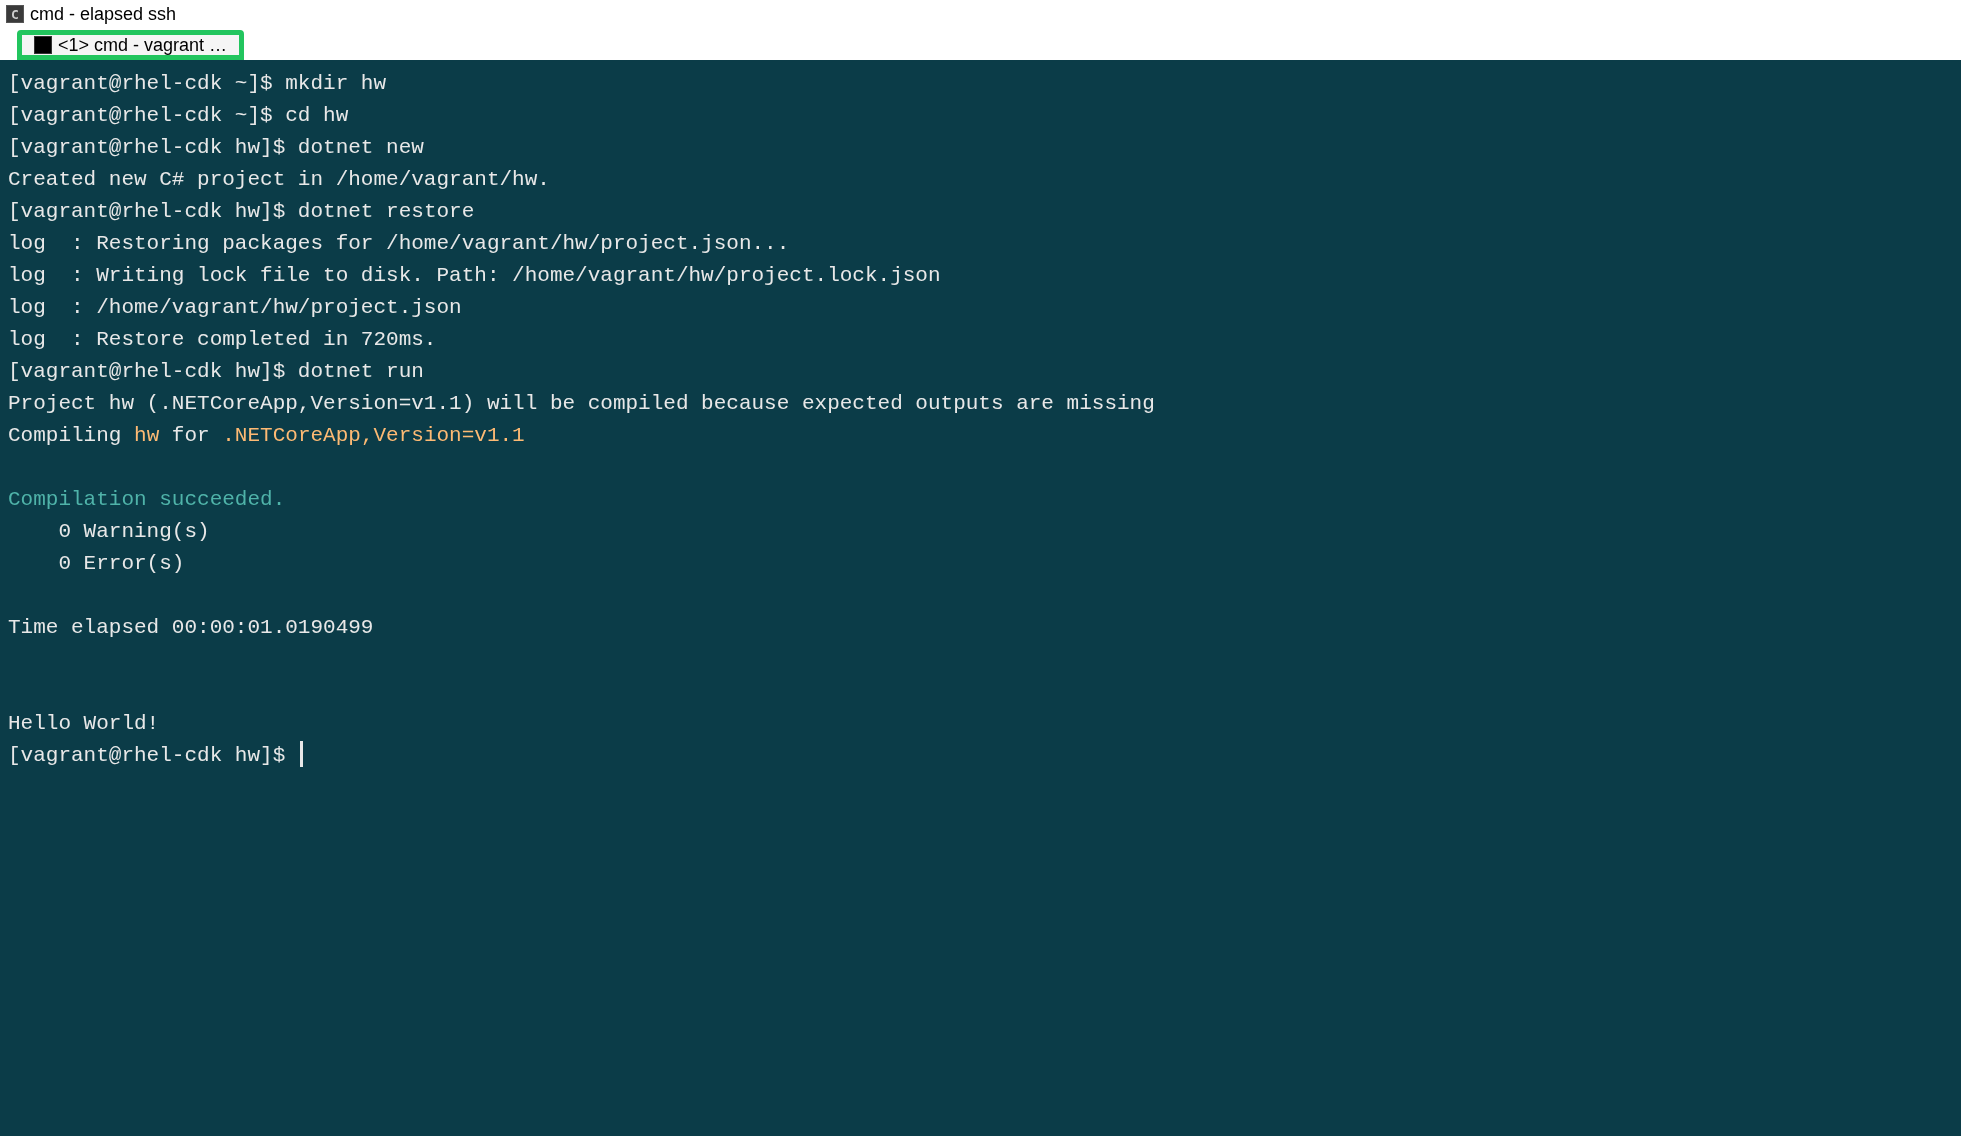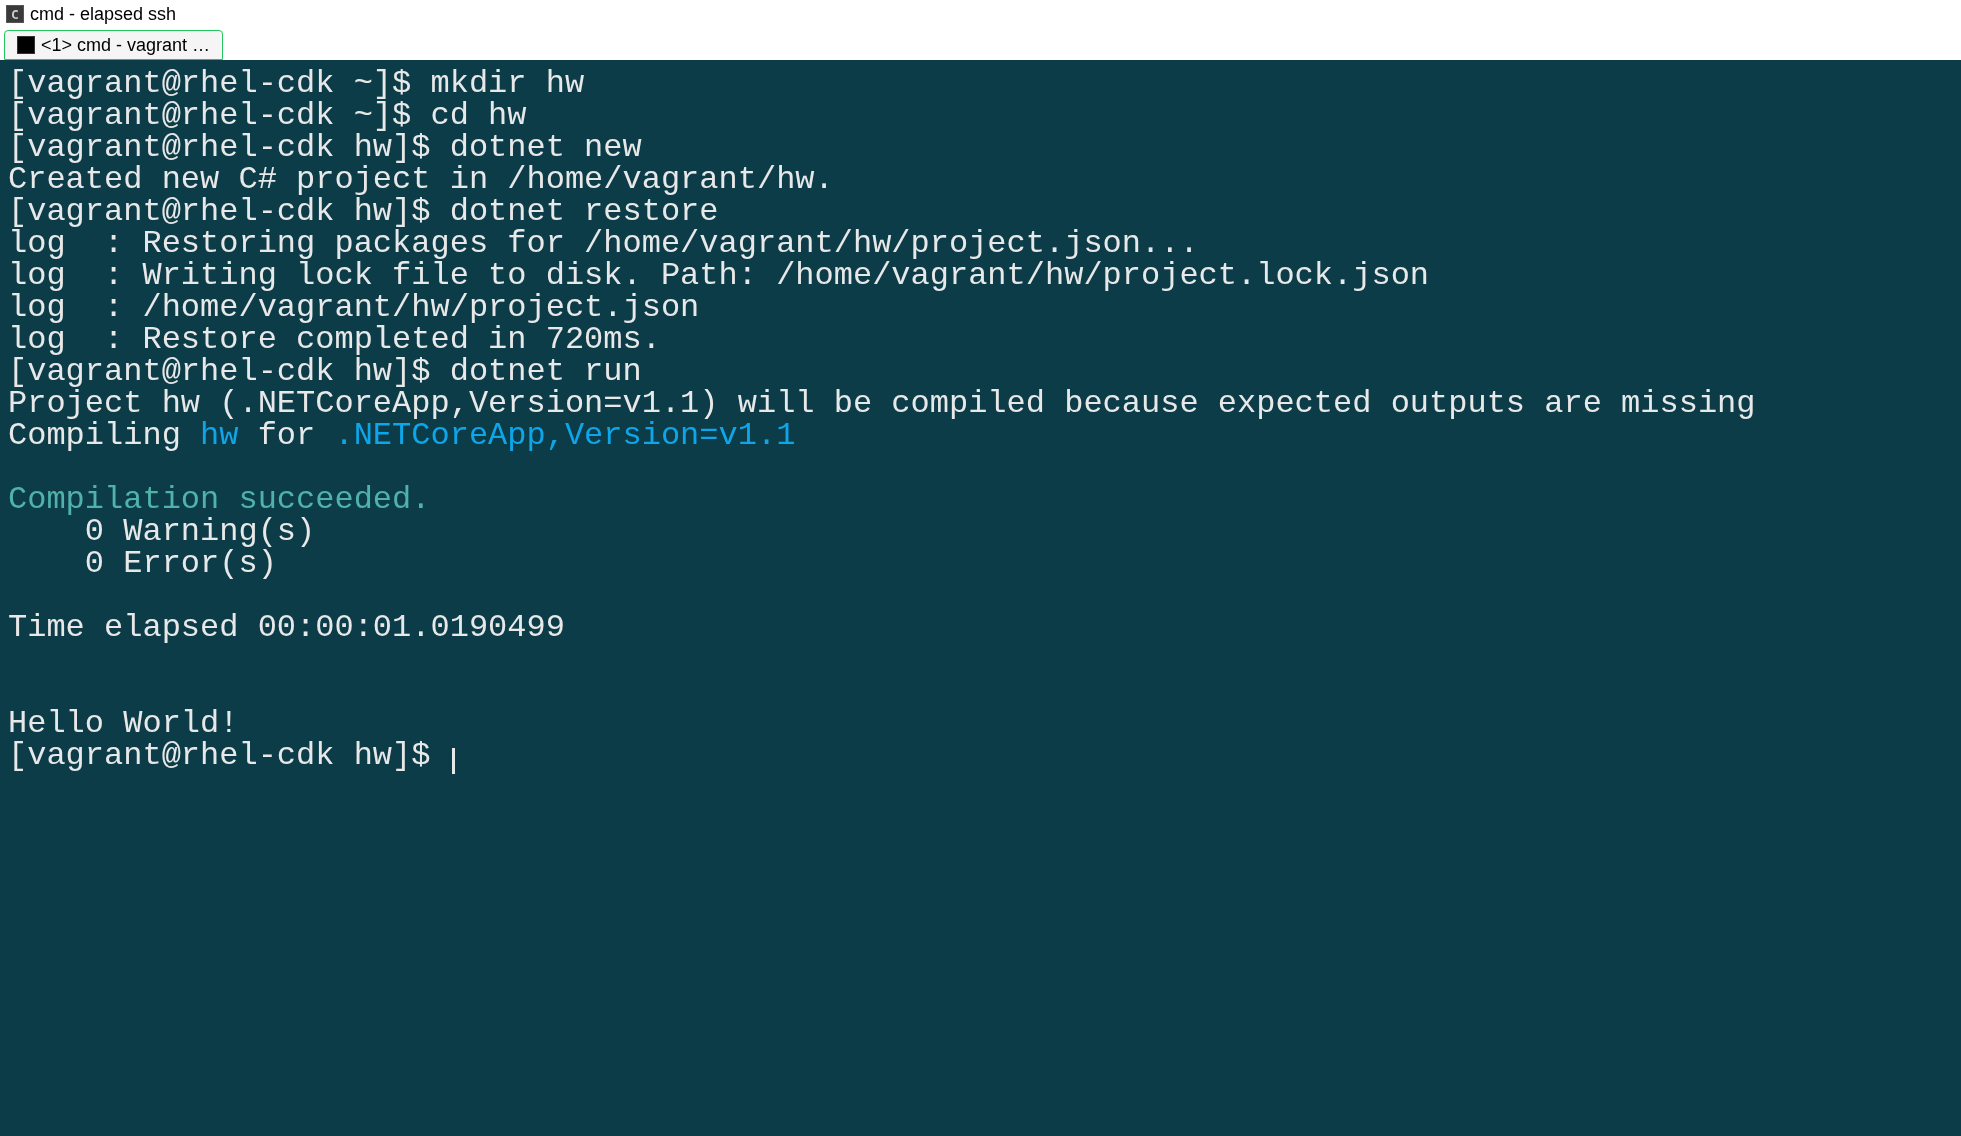--- a/index.html
+++ b/index.html
@@ -46,54 +46,55 @@
       height: 32px;
       padding: 2px 4px 0 4px;
     }
     
     .tab {
       display: flex;
       align-items: center;
       gap: 6px;
       padding: 4px 12px;
       background: #f5f5f5;
-      border: 1px solid #22c55e;
+      border: 5px solid #22c55e;
       border-radius: 4px 4px 0 0;
       font-size: 18px;
       cursor: pointer;
+      margin-left: 13px;
     }
     
     .tab-icon {
       width: 18px;
       height: 18px;
       display: inline-flex;
       align-items: center;
       justify-content: center;
       background: #000;
       border: 1px solid #333;
     }
     
     .terminal {
       background: #0b3c48;
       color: #e8e8e8;
       padding: 8px 8px;
       font-family: "Consolas", "Courier New", monospace;
-      font-size: 32px;
+      font-size: 21px;
       line-height: 32px;
       white-space: pre;
       height: calc(100% - 60px);
       overflow: hidden;
     }
     
     .prompt {
       color: #e8e8e8;
     }
     
     .dim {
-      color: #0ea5e9;
+      color: #fdba74;
     }
     
     .teal {
       color: #4fb3a9;
     }
     
     .cursor {
       display: inline-block;
       width: 3px;
       height: 26px;

